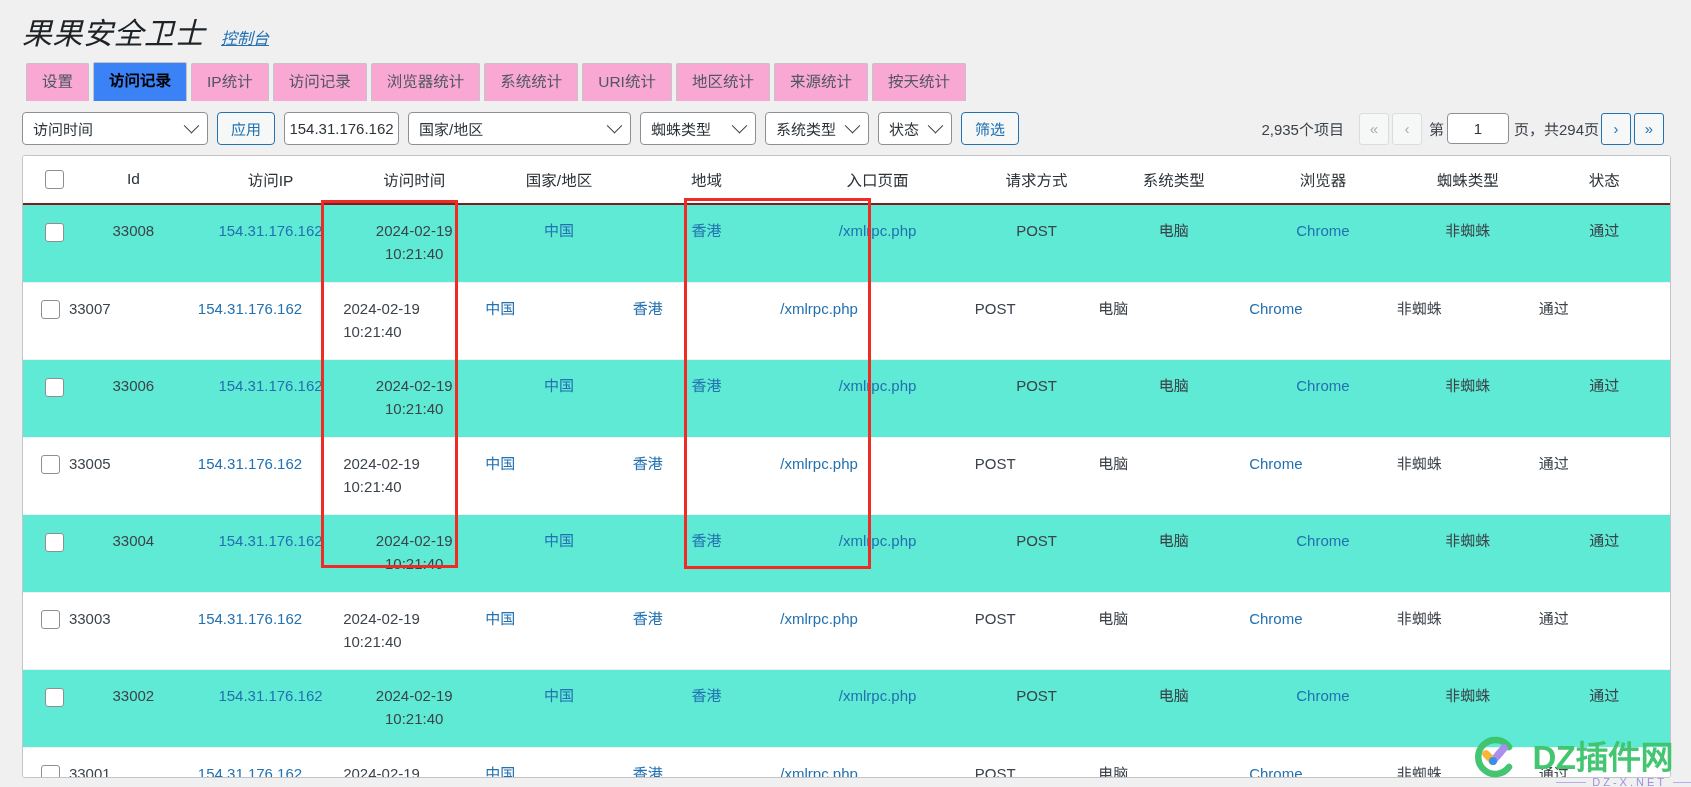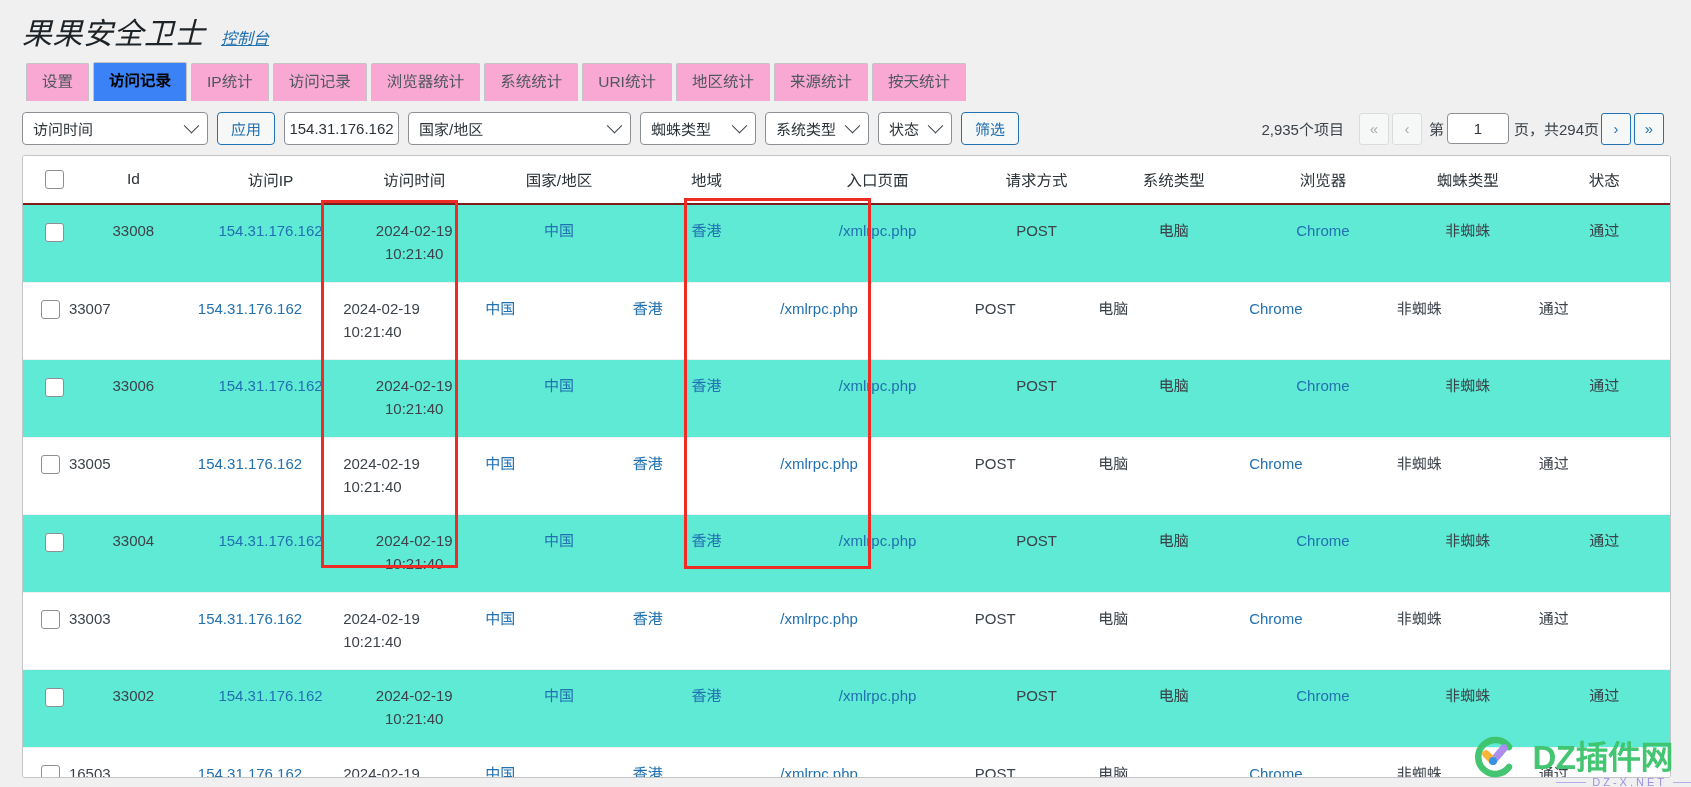--- a/index.html
+++ b/index.html
@@ -471,21 +471,21 @@
             <td class="col-reg"><span class="lnk">香港</span></td>
             <td class="col-url"><span class="lnk">/xmlrpc.php</span></td>
             <td class="col-met"><span>POST</span></td>
             <td class="col-sys"><span>电脑</span></td>
             <td class="col-brw"><span class="lnk">Chrome</span></td>
             <td class="col-spd"><span>非蜘蛛</span></td>
             <td class="col-sta"><span>通过</span></td>
           </tr>
           <tr class="even">
             <td class="col-cb"><span class="cb"></span></td>
-            <td class="col-id"><span>16503</span></td>
+            <td class="col-id"><span>33001</span></td>
             <td class="col-ip"><span class="lnk">154.31.176.162</span></td>
             <td class="col-time">
               <div>2024-02-19</div>
             </td>
             <td class="col-cty"><span class="lnk">中国</span></td>
             <td class="col-reg"><span class="lnk">香港</span></td>
             <td class="col-url"><span class="lnk">/xmlrpc.php</span></td>
             <td class="col-met"><span>POST</span></td>
             <td class="col-sys"><span>电脑</span></td>
             <td class="col-brw"><span class="lnk">Chrome</span></td>

